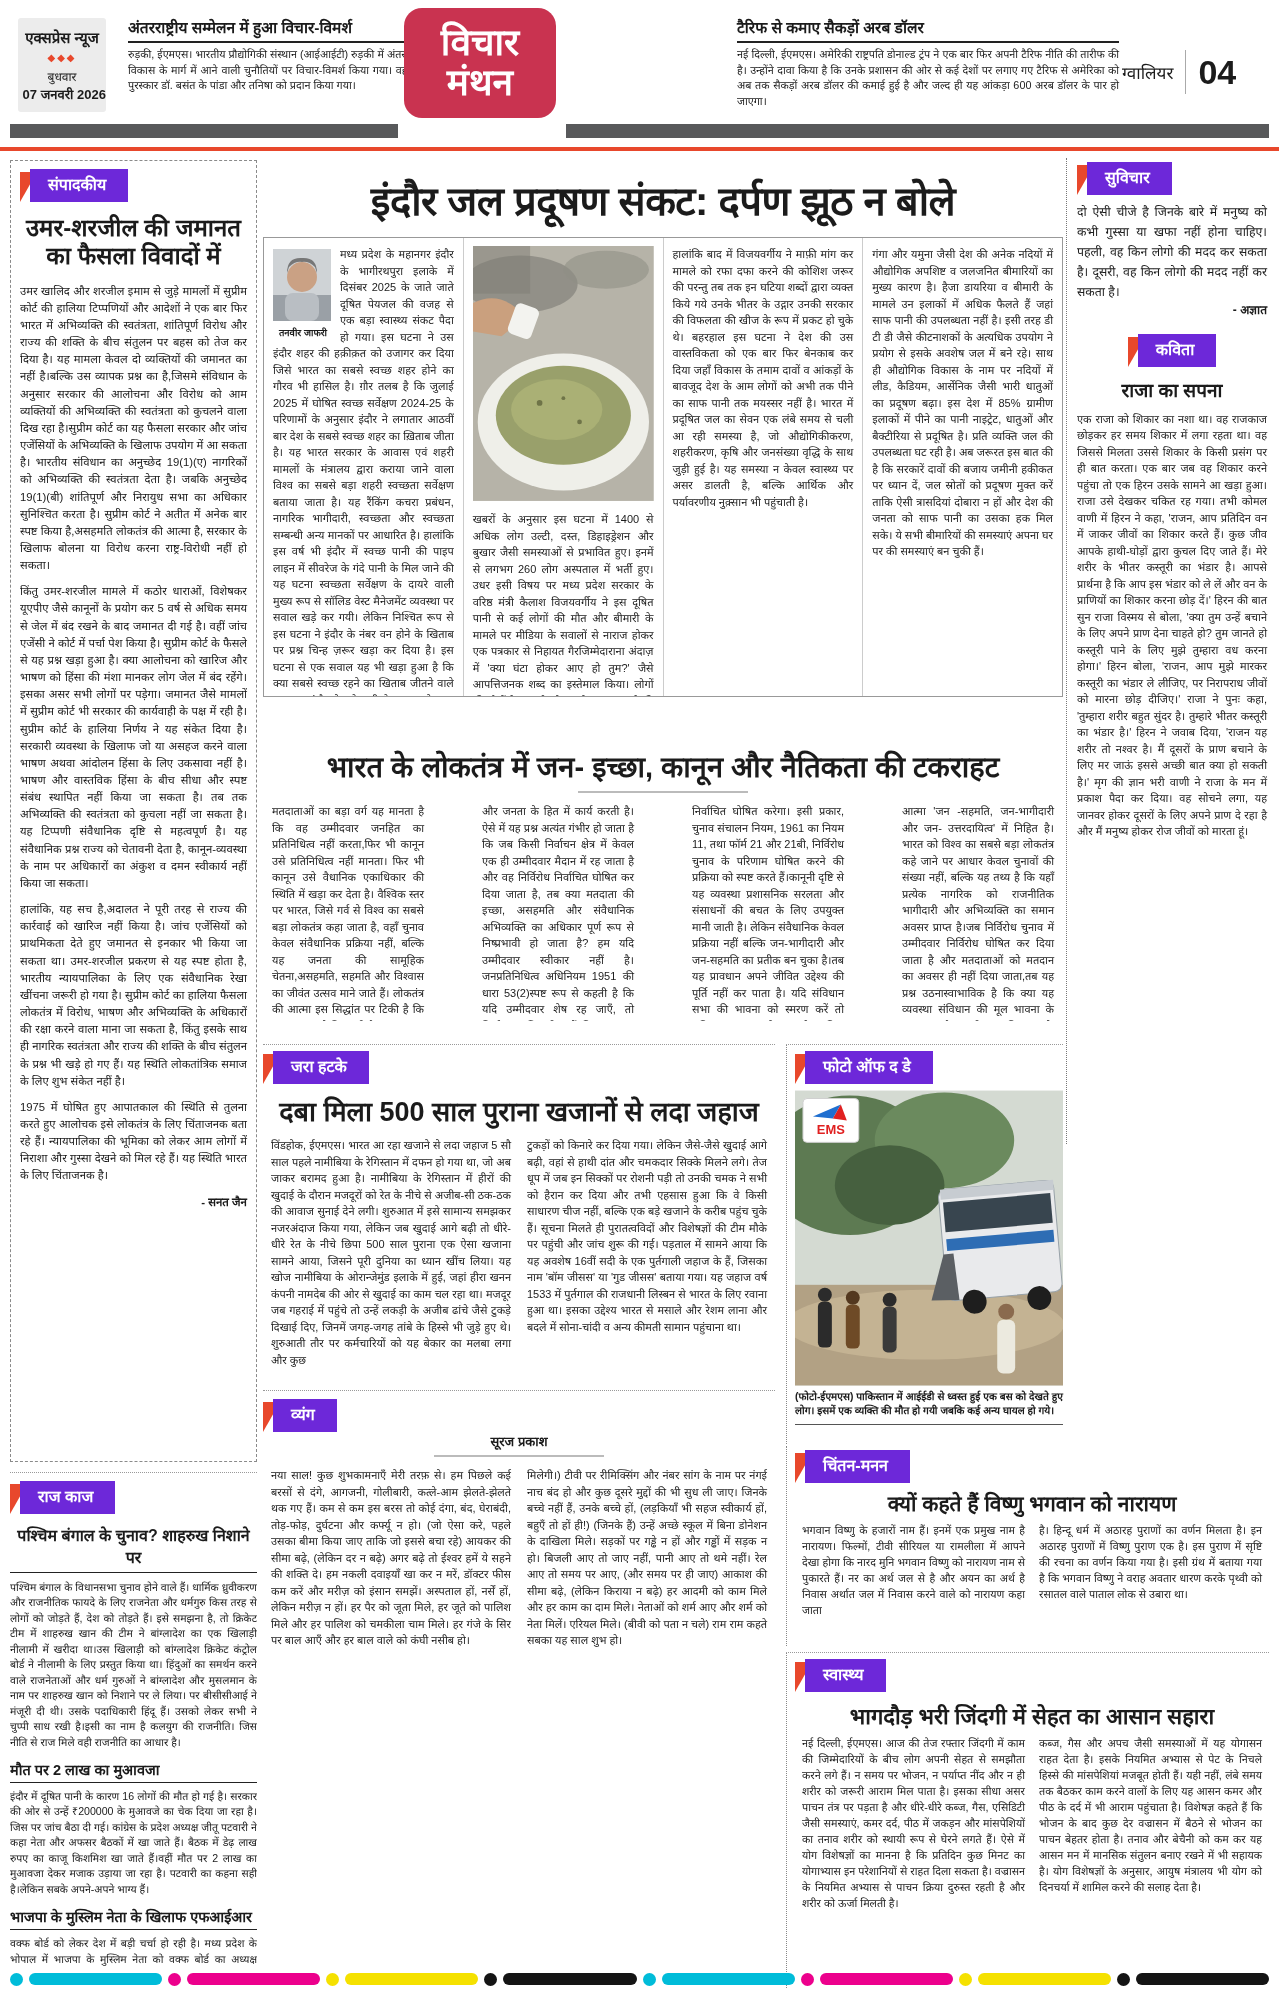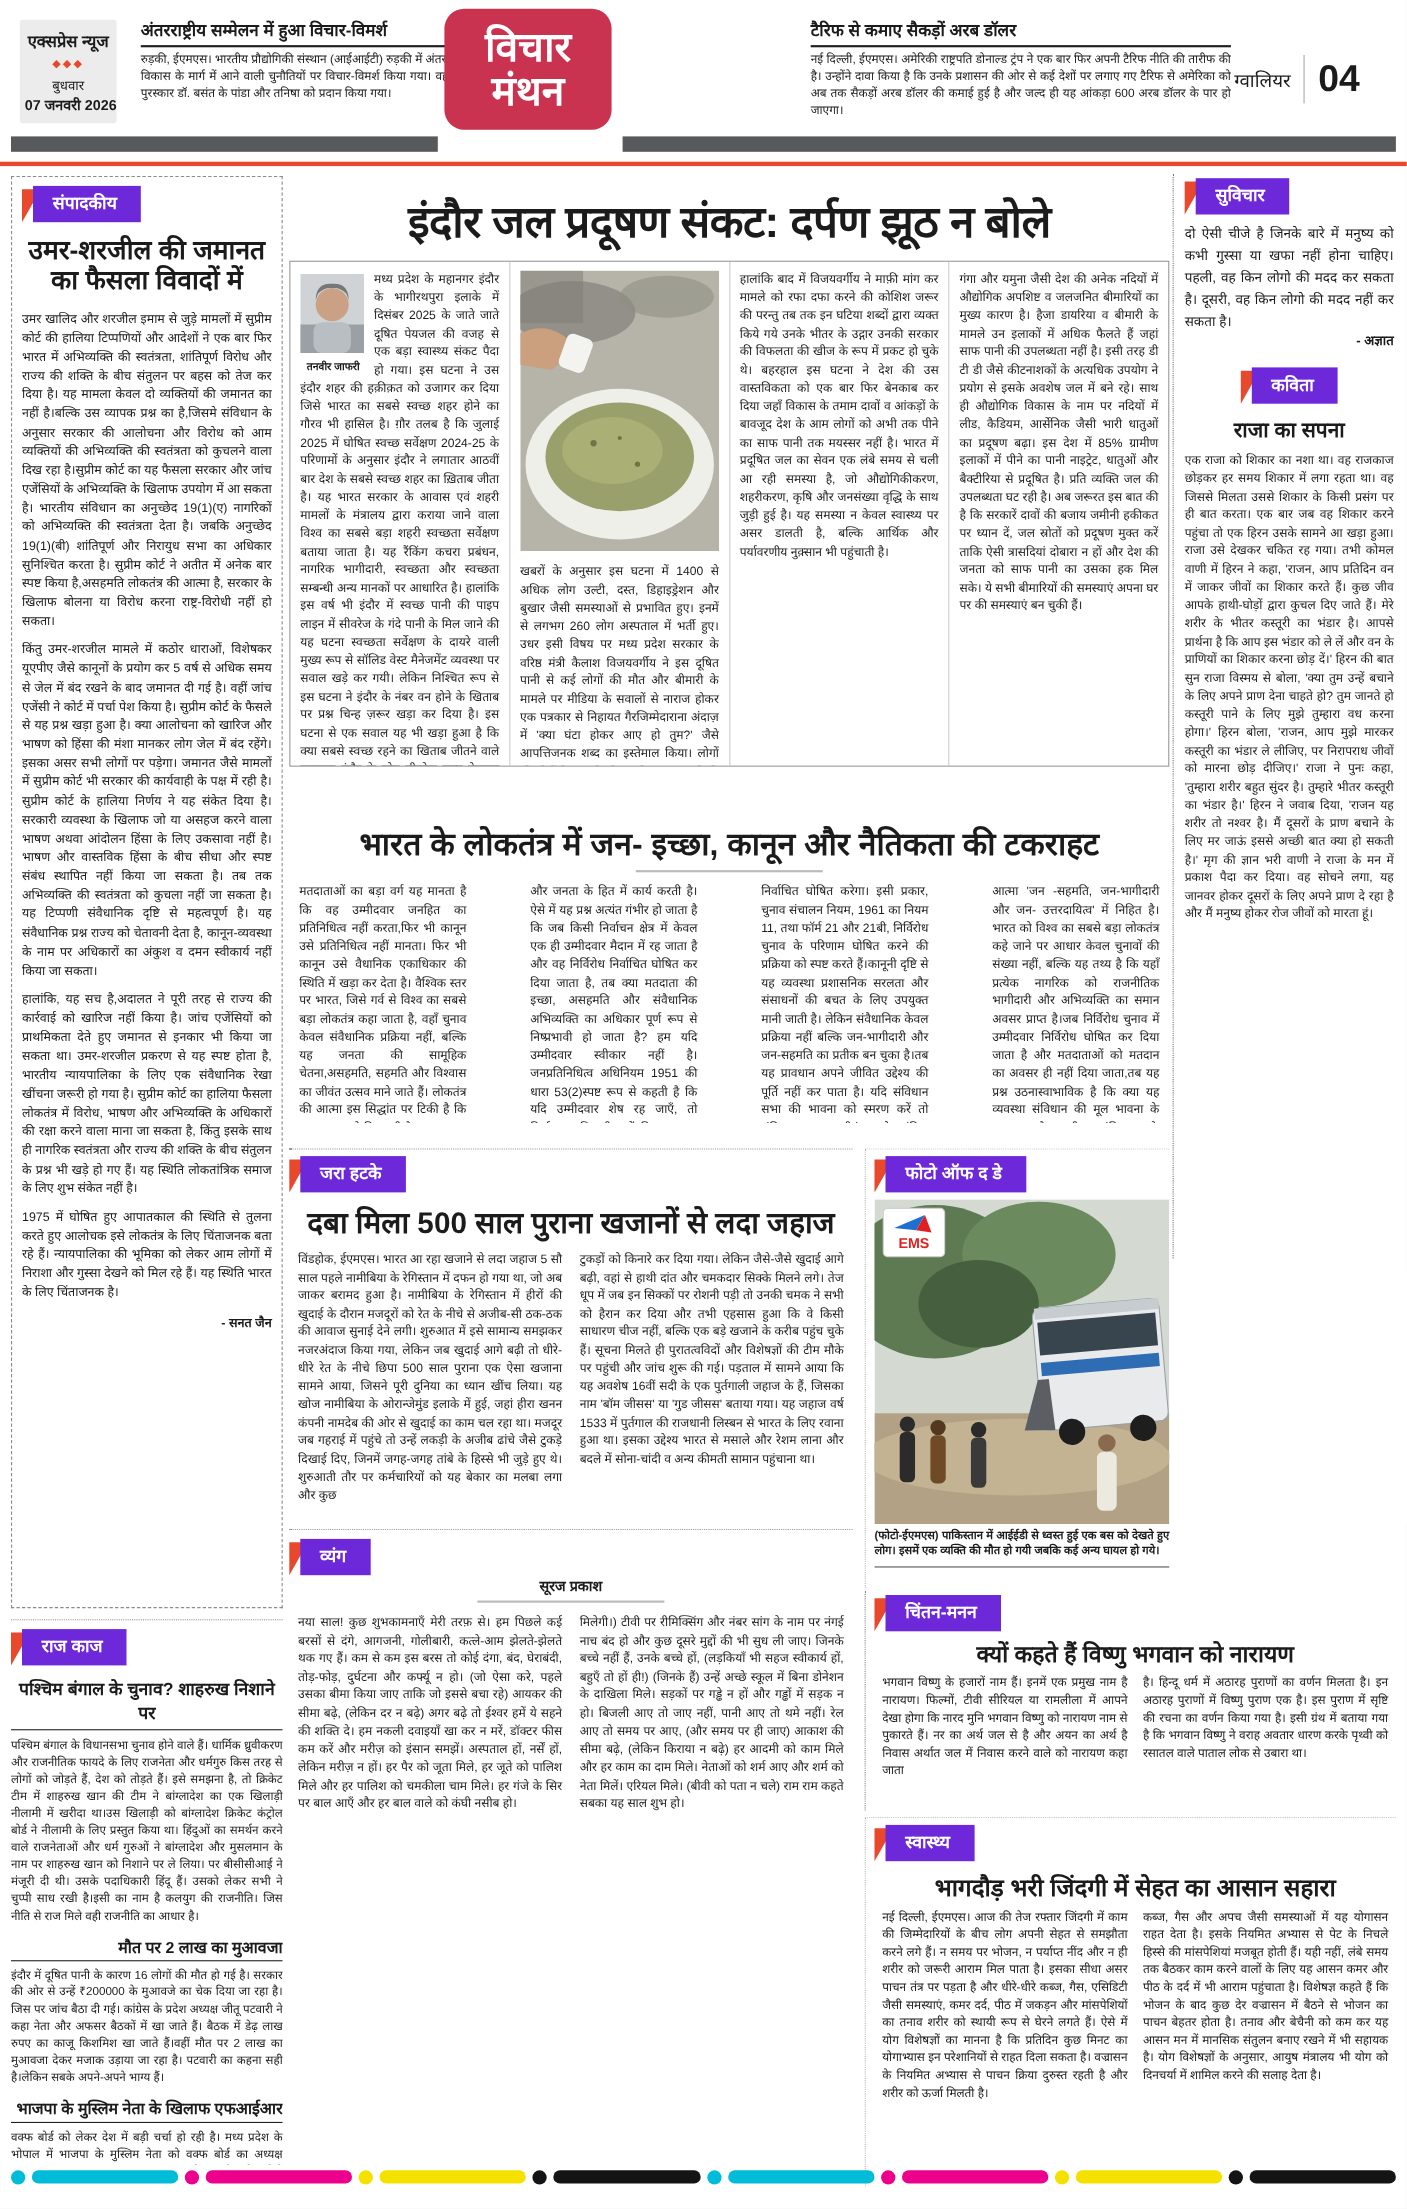--- a/index.html
+++ b/index.html
@@ -35,21 +35,21 @@
 
   
   .editorial { position:absolute; left:10px; top:160px; width:247px; height:1302px; border:1px dashed #8a8a8a; padding:8px 9px; overflow:hidden; }
   .edit-title { font-size:24px; font-weight:800; line-height:1.18; text-align:center; margin:12px 0 12px; }
   .edit-body p { font-size:11.3px; line-height:1.52; text-align:justify; margin-bottom:9px; }
   .signature { text-align:right; font-weight:700; font-size:11.5px; }
 
   
   .rajkaj { position:absolute; left:10px; top:1472px; width:247px; height:496px; border-top:1px dotted #999; padding-top:8px; overflow:hidden; }
   .rk-title { font-size:16px; font-weight:800; text-align:center; border-bottom:1.5px solid #222; padding-bottom:4px; margin:10px 0 7px; }
-  .rk-sub { font-size:14.5px; font-weight:800; text-align:right; border-bottom:1.5px solid #222; padding-bottom:3px; margin:9px 0 6px; }
+  .rk-sub { font-size:14.5px; font-weight:800; text-align:left; border-bottom:1.5px solid #222; padding-bottom:3px; margin:9px 0 6px; }
   .rajkaj p { font-size:10.6px; line-height:1.46; text-align:justify; }
 
   
   .main-article { position:absolute; left:263px; top:158px; width:800px; height:562px; }
   .main-title { font-size:40px; font-weight:800; text-align:center; margin:14px 0 10px; letter-spacing:-0.5px; }
   .mcols { display:flex; border:1px solid #999; height:460px; overflow:hidden; }
   .mcol { flex:1; padding:8px 9px; font-size:11px; line-height:1.5; text-align:justify; overflow:hidden; }
   .mcol + .mcol { border-left:1px solid #ccc; }
   .auth-fig { float:left; width:60px; margin:3px 7px 2px 0; }
   .auth-cap { font-size:9.5px; font-weight:700; text-align:center; }

